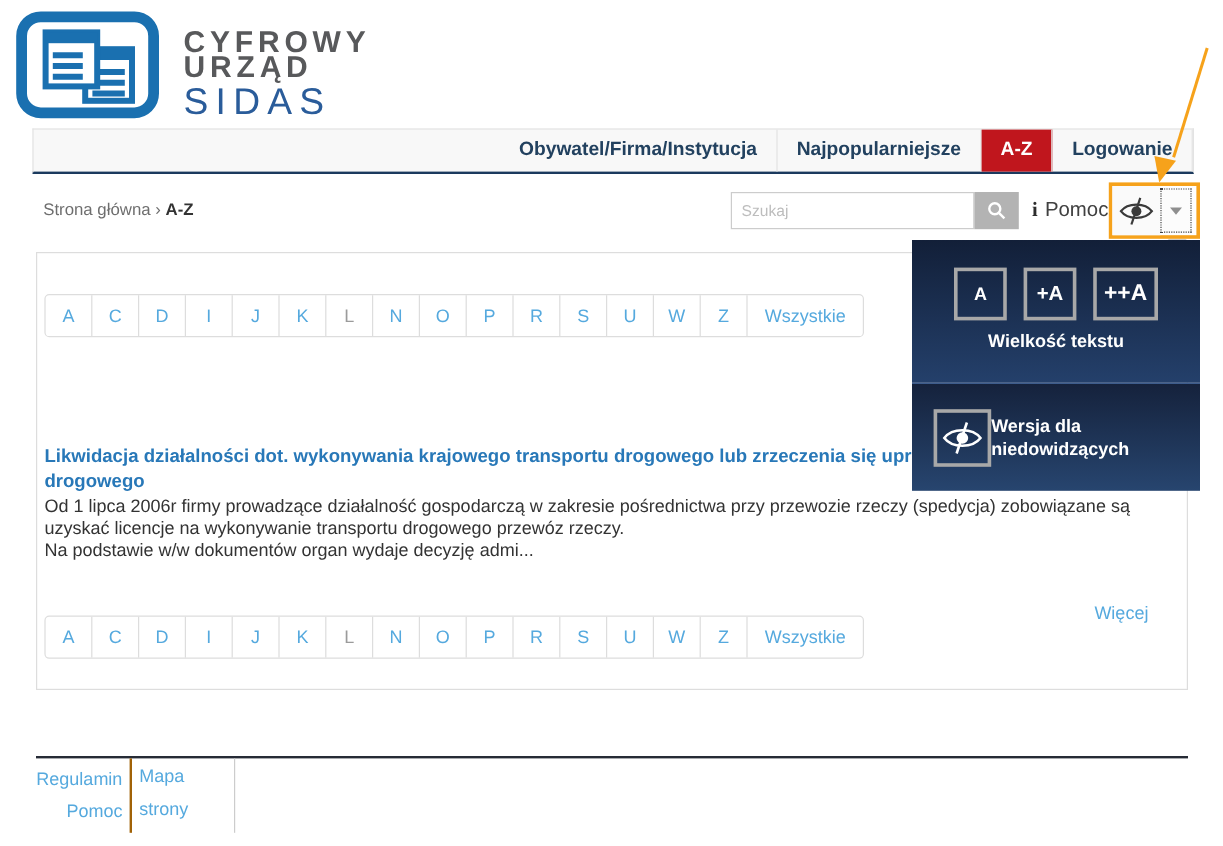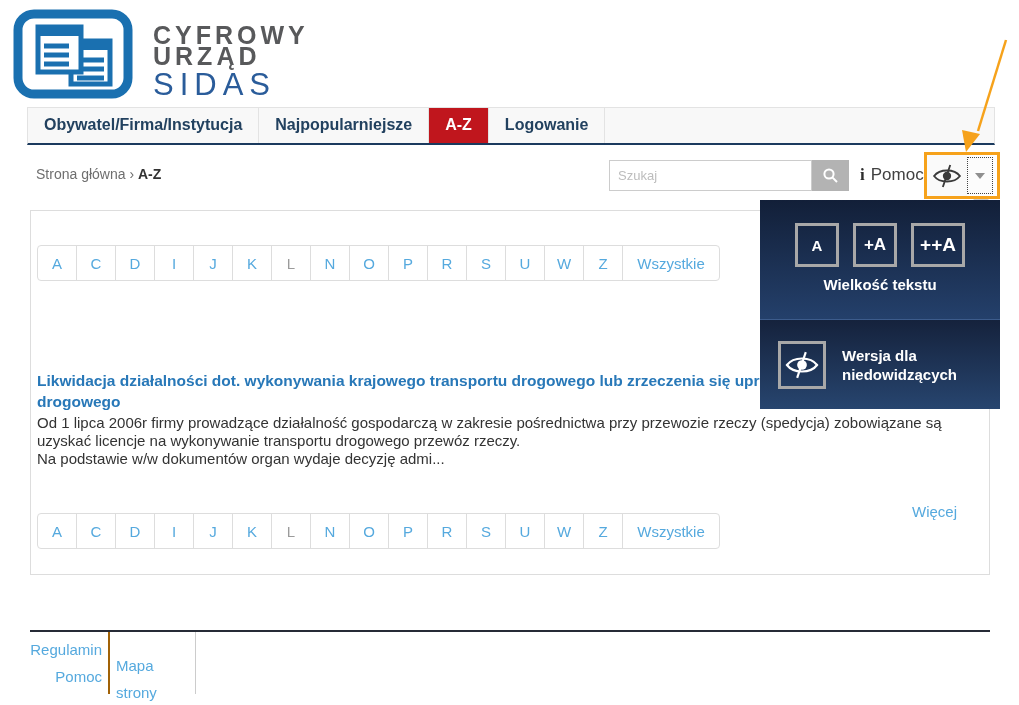--- a/index.html
+++ b/index.html
@@ -6,21 +6,21 @@
   .page{position:relative;width:1019px;height:705px;background:#fff;overflow:hidden;
         font-family:"Liberation Sans",sans-serif;}
   
   .logo-svg{position:absolute;left:12px;top:8px;}
   .logo-text{position:absolute;left:153px;top:25px;}
   .logo-line{font-size:25px;color:var(--logo-gray,#58595b);letter-spacing:4px;font-weight:600;line-height:21px;}
   .logo-sidas{font-size:31px;color:var(--sidas-blue,#2a5c9a);font-weight:400;letter-spacing:6px;line-height:36px;}
   
   .navbar{position:absolute;left:27px;top:107px;width:968px;height:38px;background:#f8f8f8;
           border:1px solid #e3e3e3;border-bottom:2px solid var(--navy,#1b3a5e);
-          display:flex;box-sizing:border-box;}
+          display:flex;box-sizing:border-box;justify-content:flex-end;}
   .tab{padding:0 16px;line-height:33px;font-weight:700;font-size:16px;color:#22415f;
        border-right:1px solid #e3e3e3;cursor:pointer;white-space:nowrap;}
   .tab.active{background:var(--accent-red,#c0161d);color:#fff;}
   
   .breadcrumb{position:absolute;left:36px;top:166px;font-size:14px;color:#6e6e6e;}
   .breadcrumb .current{color:#333;font-weight:700;}
   
   .search-input{position:absolute;left:609px;top:160px;width:203px;height:31px;border:1px solid #ccc;
        padding:0 8px;font-size:13px;color:#444;box-sizing:border-box;font-family:"Liberation Sans",sans-serif;}
   .search-input::placeholder{color:#bdbdbd;}
@@ -45,21 +45,21 @@
   .size-row{display:flex;gap:14px;margin-top:23px;}
   .size-btn{min-width:44px;height:44px;border:3px solid #a8a8a8;color:#fff;font-weight:700;display:flex;
        align-items:center;justify-content:center;background:transparent;box-sizing:border-box;padding:0 6px;cursor:pointer;
        font-family:"Liberation Sans",sans-serif;}
   .size-btn.s1{font-size:15px;}.size-btn.s2{font-size:17px;}.size-btn.s3{font-size:19px;}
   .size-label{margin-top:9px;font-weight:700;font-size:15px;}
   .panel-bottom{height:89px;background:linear-gradient(180deg,#15223c,var(--panel-bottom,#27456f));
        display:flex;align-items:center;padding:0 18px;box-sizing:border-box;}
   .blind-btn{width:48px;height:48px;min-width:48px;border:3px solid #a8a8a8;display:flex;align-items:center;
        justify-content:center;box-sizing:border-box;cursor:pointer;background:transparent;}
-  .blind-label{margin-left:16px;font-weight:700;font-size:15px;line-height:19px;}
+  .blind-label{margin-left:0;font-weight:700;font-size:15px;line-height:19px;}
   
   .annot{position:absolute;left:0;top:0;width:1019px;height:705px;pointer-events:none;z-index:60;}
   
   .card{position:absolute;left:30px;top:210px;width:960px;height:365px;border:1px solid #ddd;background:#fff;
        box-sizing:border-box;}
   .alpha-row{position:absolute;left:6px;display:flex;border:1px solid #ddd;border-radius:4px;height:36px;
        box-sizing:border-box;background:#fff;}
   .row1{top:34px;} .row2{top:302px;}
   .alpha-cell{width:38px;display:flex;align-items:center;justify-content:center;font-size:15px;
        color:var(--link-blue,#55a9de);border-right:1px solid #ddd;cursor:pointer;}
@@ -68,21 +68,21 @@
   .page-h1{position:absolute;left:6px;top:84px;font-size:25px;font-weight:700;color:#2d2d2d;margin:0;}
   .article-title{position:absolute;left:6px;top:159px;font-size:15.5px;font-weight:700;
        color:var(--title-blue,#2878b8);line-height:21px;white-space:nowrap;cursor:pointer;}
   .article-body{position:absolute;left:6px;top:203px;font-size:15px;color:#333;line-height:18px;white-space:nowrap;}
   .more-link{position:absolute;right:32px;top:264px;font-size:15px;color:var(--link-blue,#55a9de);cursor:pointer;margin-top:28px;}
   
   .footer-cols{position:absolute;left:30px;top:630px;width:960px;border-top:2px solid #262b36;display:flex;
        font-size:15px;color:var(--link-blue,#55a9de);}
   .fcol1{width:80px;text-align:right;padding:4px 6px 0 0;border-right:2px solid #a16207;height:62px;
        box-sizing:border-box;line-height:27px;}
-  .fcol2{width:86px;padding:20px 0 0 6px;border-right:1px solid #ccc;height:62px;box-sizing:border-box;line-height:27px;}
+  .fcol2{width:86px;padding:2px 0 0 6px;border-right:1px solid #ccc;height:62px;box-sizing:border-box;line-height:27px;}
   .footer-link{cursor:pointer;}
 </style>
 </head>
 <body>
 
 <div class="page">
 
   <svg class="logo-svg" width="122" height="92" viewBox="0 0 122 92">
     <rect x="6" y="6" width="110" height="80" rx="16" fill="none" stroke="#1a70b0" stroke-width="9"></rect>
     <g>

